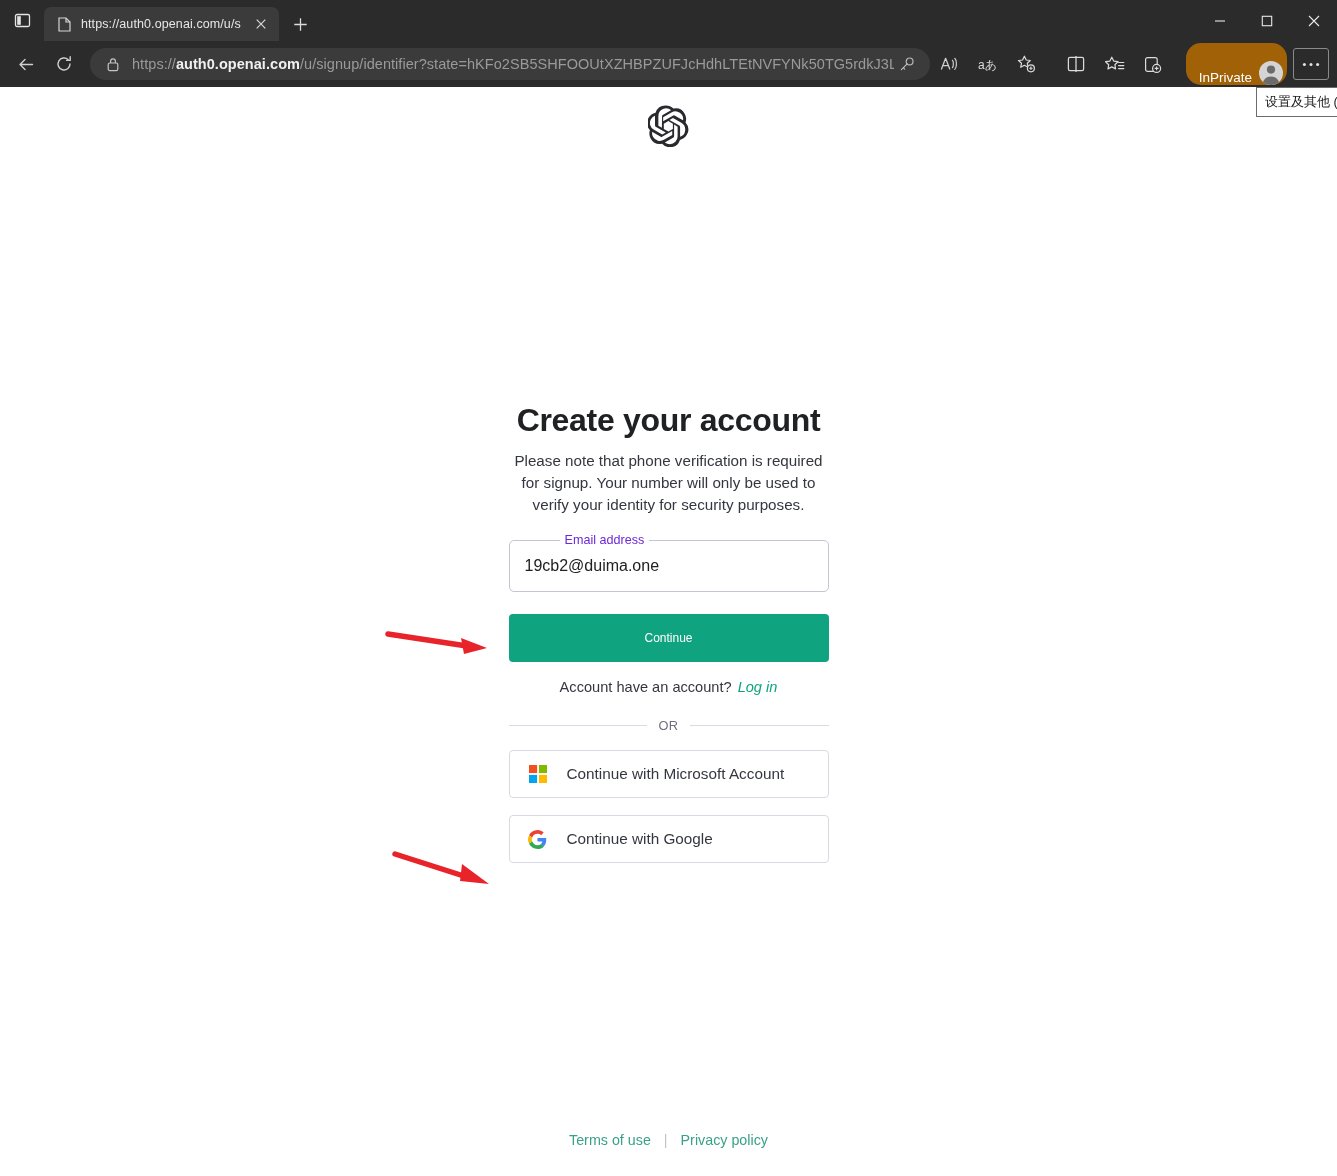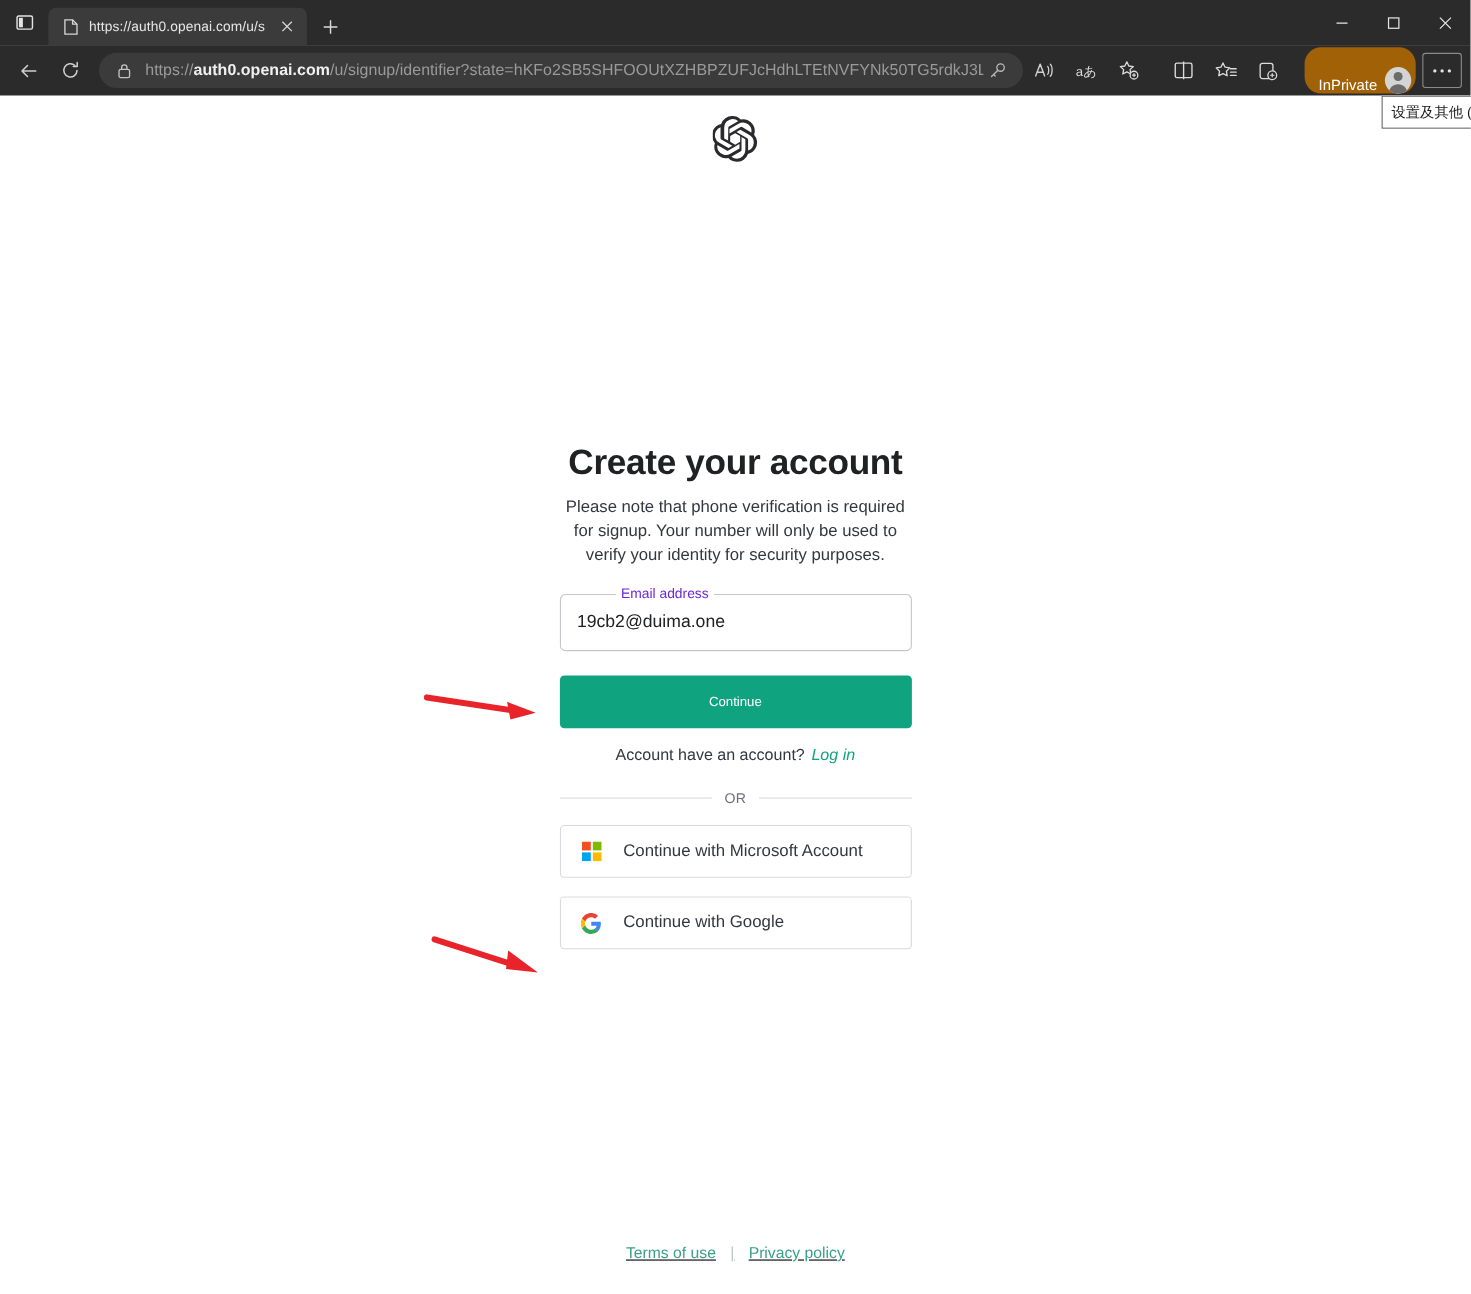--- a/index.html
+++ b/index.html
@@ -325,21 +325,20 @@
   .social-icon { width: 20px; height: 20px; flex: 0 0 20px; display:flex; align-items:center; justify-content:center;}
   .footer {
     position: absolute;
     left: 0; right: 0;
     top: 1045px;
     display: flex;
     justify-content: center;
     align-items: center;
     gap: 13px;
     font-size: 14.3px;
-    text-decoration: underline;
   }
   .footer a { color: #3aa189; text-decoration: none; }
   .footer .pipe { color: #b9c6c2; }
 
   
   .annot { position: absolute; pointer-events: none; }
   .annot-1 { left: 385px; top: 538px; }
   .annot-2 { left: 392px; top: 762px; }
 </style>
 </head>

